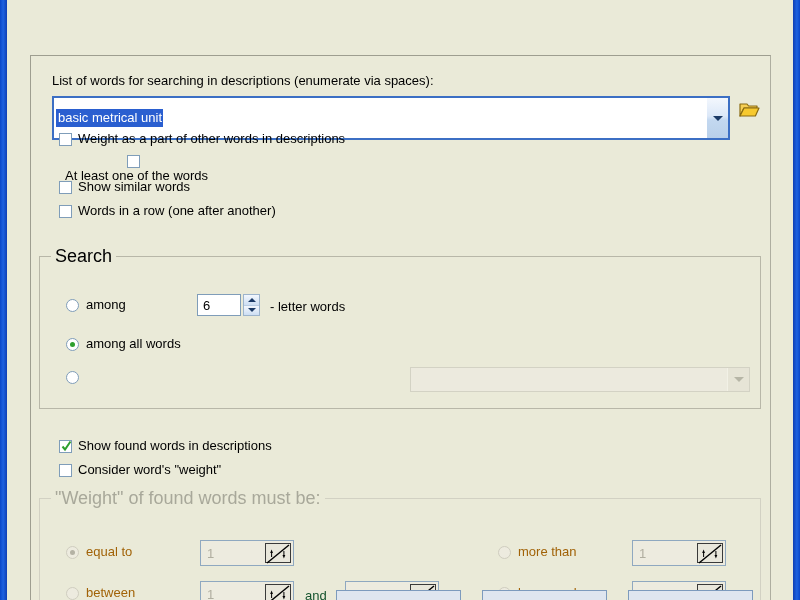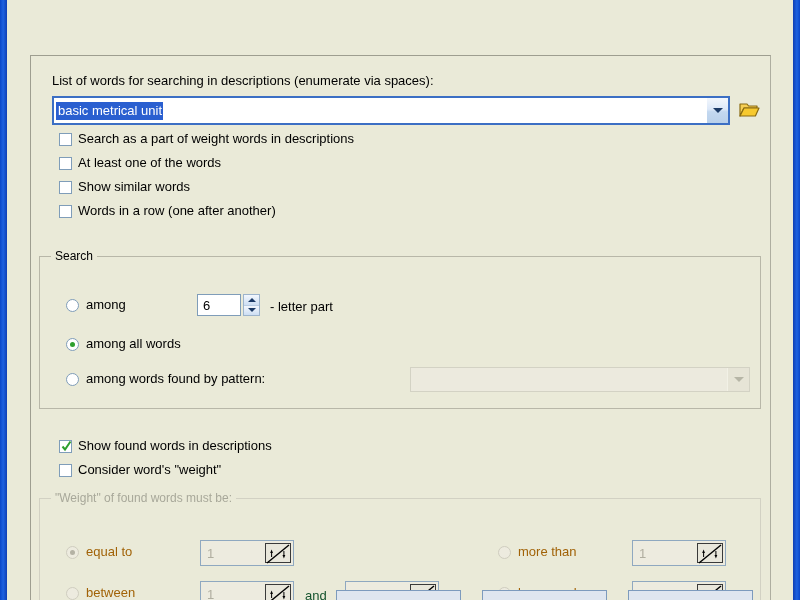--- a/index.html
+++ b/index.html
@@ -174,21 +174,21 @@
     border: 1px solid #b8b7a8;
     box-sizing: border-box;
   }
   .group.disabled { border-color: #d2d1c3; }
   .group-legend {
     position: absolute;
     top: -9px;
     left: 11px;
     background: #eaead8;
     padding: 0 4px;
-    font-size: 12px;
+    font-size: 18px;
     line-height: 16px;
     white-space: nowrap;
   }
   .group.disabled .group-legend { color: #a8a89a; }
 
   
   .spin-xp {
     position: absolute;
     display: flex;
     align-items: stretch;
@@ -278,42 +278,42 @@
 <div class="edge-strip left"></div>
 <div class="edge-strip right"></div>
 
 <div class="client-area">
 
   <div class="panel">
     <div class="panel-inner">
 
       <div class="label" style="left:21px; top:17px;">List of words for searching in descriptions (enumerate via spaces):</div>
 
-      <div class="combo focused" style="left:21px; top:40px; width:678px; height:29px;">
+      <div class="combo focused" style="left:21px; top:40px; width:678px; height:44px;">
         <div class="combo-text">
           <span class="sel">basic metrical unit</span>
         </div>
         <div class="combo-btn">
           <span class="chev"></span>
         </div>
       </div>
 
       <div class="folder-btn" style="left:707px; top:44px;">
         <svg width="22" height="20" viewBox="0 0 22 20">
           <path d="M2 4 h7 l1.6 2 H19 v2 H6 L2 16 Z" fill="#f6cf55" stroke="#8a6b12" stroke-width="1.2" stroke-linejoin="round"></path>
           <path d="M6 8 H21 L17.4 16 H2 Z" fill="#f7c92e" stroke="#8a6b12" stroke-width="1.2" stroke-linejoin="round"></path>
         </svg>
       </div>
 
       <div class="cb-row" style="left:28px; top:75px;">
         <span class="checkbox"></span>
-        <span class="cb-label">Search as a part of weight words in descriptions</span>
-      </div>
-
-      <div class="cb-row" style="left:28px; top:99px;">
+        <span class="cb-label">Weight as a part of other words in descriptions</span>
+      </div>
+
+      <div class="cb-row" style="left:28px; top:99px;flex-direction:column;">
         <span class="checkbox"></span>
         <span class="cb-label">At least one of the words</span>
       </div>
 
       <div class="cb-row" style="left:28px; top:123px;">
         <span class="checkbox"></span>
         <span class="cb-label">Show similar words</span>
       </div>
 
       <div class="cb-row" style="left:28px; top:147px;">
@@ -334,32 +334,31 @@
           <div class="sbtns">
             <div class="sbtn">
               <span class="ar-up"></span>
             </div>
             <div class="sbtn">
               <span class="ar-dn"></span>
             </div>
           </div>
         </div>
 
-        <div class="label" style="left:230px; top:42px;">- letter part</div>
+        <div class="label" style="left:230px; top:42px;">- letter words</div>
 
         <div class="rd-row" style="left:26px; top:79px;">
           <span class="radio">
             <span class="dot"></span>
           </span>
           <span class="rd-label">among all words</span>
         </div>
 
         <div class="rd-row" style="left:26px; top:114px;">
           <span class="radio"></span>
-          <span class="rd-label">among words found by pattern:</span>
         </div>
 
         <div class="combo disabled" style="left:370px; top:110px; width:340px; height:25px;">
           <div class="combo-text"></div>
           <div class="combo-btn">
             <span class="chev"></span>
           </div>
         </div>
       </div>
 

